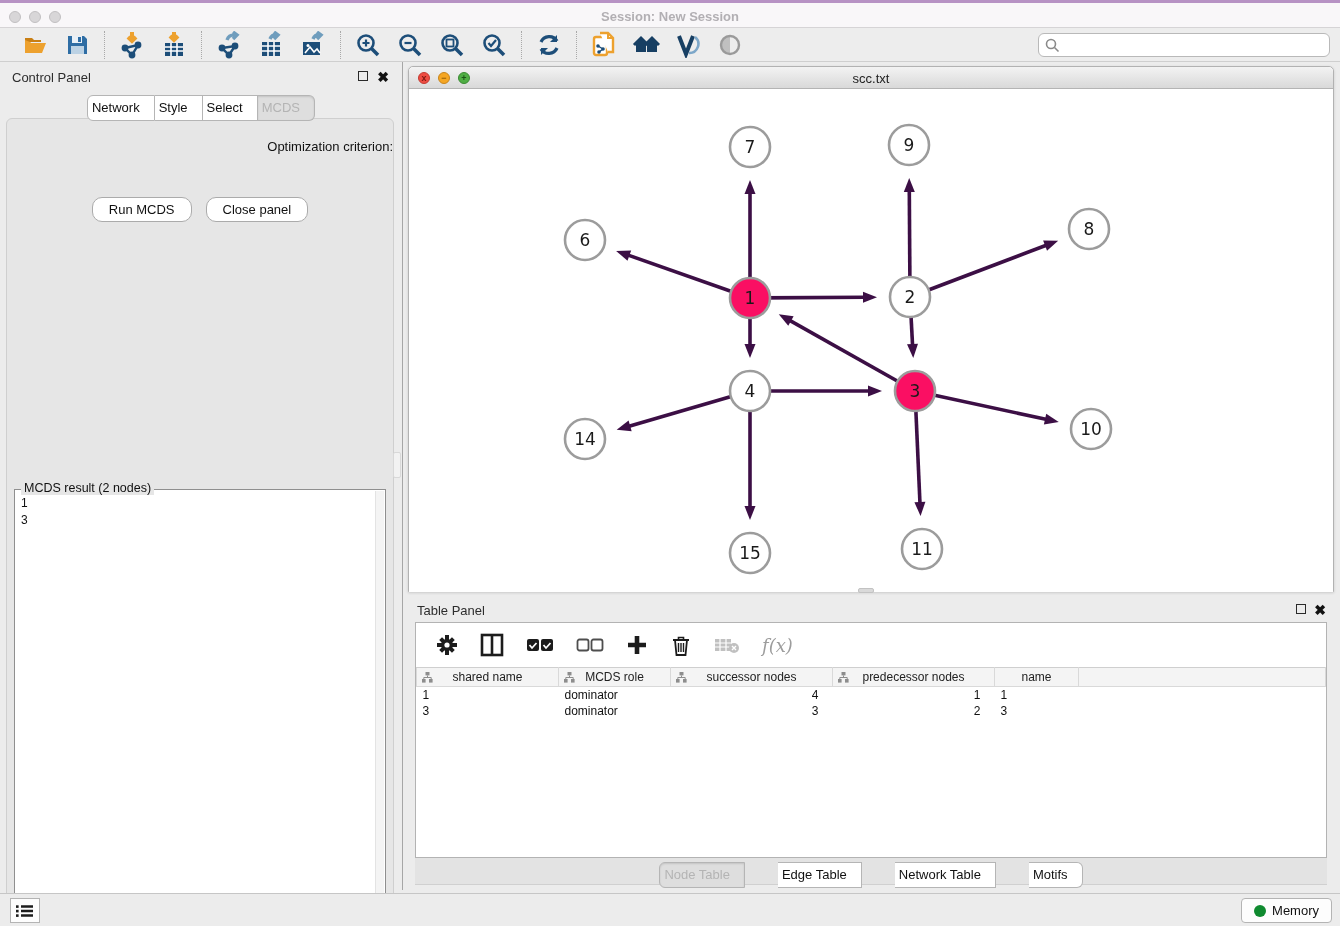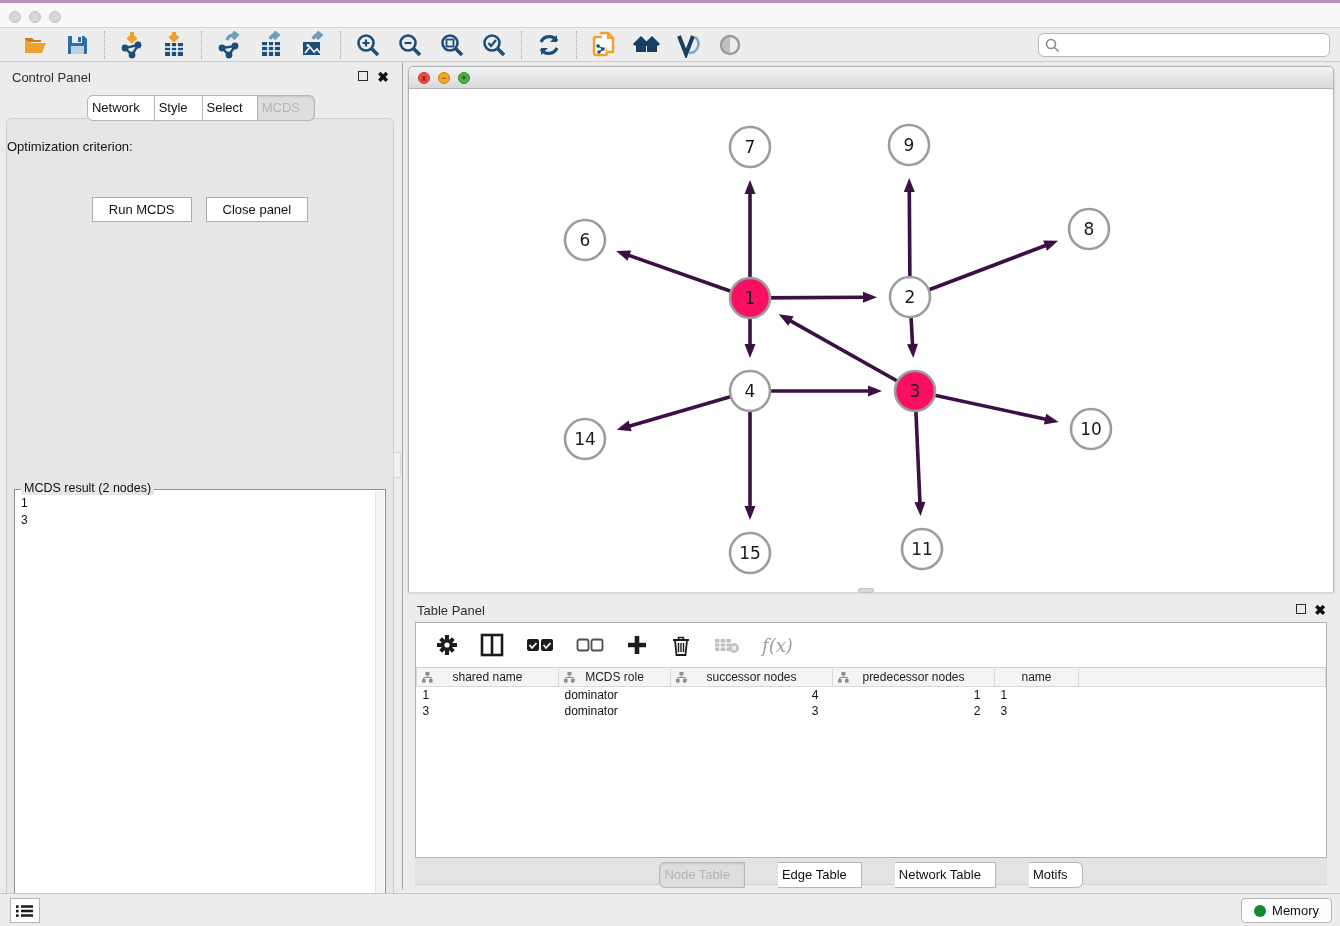--- a/index.html
+++ b/index.html
@@ -27,27 +27,27 @@
   .float-glyph { width:10px; height:10px; border:1.5px solid #2a2a2a; display:inline-block; }
   .x-glyph { font-weight:bold; font-size:14px; color:#111; }
 
   #cp-tabs { position:absolute; left:0; right:0; top:33px; display:flex; justify-content:center; z-index:3; }
   .seg-tab { padding:4px 14px 5px 4px; background:#fff; border:1px solid #b5b5b5; border-left:none; font-size:13px; color:#111; cursor:pointer; }
   .seg-tab:first-child { border-left:1px solid #b5b5b5; border-radius:6px 0 0 6px; }
   .seg-tab:last-child { border-radius:0 6px 6px 0; }
   .seg-tab.active { background:#dedede; color:#b4b4b4; box-shadow:inset 0 1px 2px rgba(0,0,0,.12); }
 
   #cp-content { position:absolute; left:6px; right:8px; top:56px; height:820px; background:#e6e6e6; border:1px solid #cfcfcf; border-radius:6px; }
-  #opt-label { position:absolute; left:0; right:0; top:20px; text-align:left; font-size:13px; color:#111; }
+  #opt-label { position:absolute; left:0; right:0; top:20px; text-align:right; font-size:13px; color:#111; }
   #criterion-select { position:absolute; left:38px; top:44px; width:310px; height:24px; background:#fff; border:1px solid #b0b0b0; border-radius:5px; font-size:13px; color:#111; display:flex; align-items:center; padding-left:12px; cursor:pointer; }
   .updown { position:absolute; right:8px; top:4px; display:flex; flex-direction:column; gap:2px; }
   .tri-up { width:0; height:0; border-left:4px solid transparent; border-right:4px solid transparent; border-bottom:5px solid #4a4a4a; }
   .tri-dn { width:0; height:0; border-left:4px solid transparent; border-right:4px solid transparent; border-top:5px solid #4a4a4a; }
   #cp-buttons { position:absolute; left:0; right:0; top:78px; display:flex; justify-content:center; gap:14px; }
-  .cp-btn { background:#fff; border:1px solid #ababab; border-radius:0; font-size:13px; color:#111; padding:4px 16px; cursor:pointer; }
+  .cp-btn { background:#fff; border:1px solid #ababab; border-radius:10px; font-size:13px; color:#111; padding:4px 16px; cursor:pointer; }
 
   #result-box { position:absolute; left:7px; right:7px; top:370px; bottom:9px; background:#fff; border:1px solid #8f8f8f; }
   #result-legend { position:absolute; left:6px; top:-9px; background:#e6e6e6; font-size:12.5px; color:#111; padding:0 3px; }
   #result-text { position:absolute; left:6px; top:5px; font-size:12px; color:#111; white-space:pre; line-height:17px; }
   #result-scroll { position:absolute; right:1px; top:1px; bottom:1px; width:9px; background:#f4f4f4; border-left:1px solid #e3e3e3; }
 
   
   #v-split { position:absolute; left:402px; top:62px; width:1px; height:828px; background:#a6a6a6; }
   #v-handle { position:absolute; left:393px; top:452px; width:8px; height:26px; background:#f2f2f2; border:1px solid #d8d8d8; border-radius:2px; cursor:col-resize; }
   #h-handle { position:absolute; left:858px; top:588px; width:16px; height:5px; background:#d9d9d9; border:1px solid #c2c2c2; border-radius:2px; cursor:row-resize; }
@@ -84,20 +84,21 @@
   #memory-btn { position:absolute; right:8px; top:4px; height:25px; background:#fdfdfd; border:1px solid #b4b4b4; border-radius:4px; display:flex; align-items:center; gap:6px; padding:0 12px; font-size:13px; color:#111; cursor:pointer; }
   #memory-dot { width:12px; height:12px; border-radius:50%; background:#0f8a2f; }
 </style>
 </head>
 <body>
 
 <div id="titlebar">
   <span class="tl-dot" style="left:9px"></span>
   <span class="tl-dot" style="left:29px"></span>
   <span class="tl-dot" style="left:49px"></span>
+  <div id="app-title">Session: New Session</div>
 </div>
 
 <div id="toolbar">
   <div class="tb-group">
     <span class="tb-btn">
       <svg width="26" height="26">
           <path d="M3 8 L3 21 L20 21 L24 11 L9 11 L7 8 Z" fill="#eda12e"></path>
           <path d="M3 8 L3 6 L10 6 L12 8 L19 8 L19 10 L8 10 Z" fill="#c97f14"></path>
         </svg>
     </span>
@@ -269,20 +270,21 @@
 </div>
 
 <div id="v-split"></div>
 <div id="v-handle"></div>
 
 <div id="network-window">
   <div id="nw-titlebar">
     <span class="tl tl-close">x</span>
     <span class="tl tl-min">−</span>
     <span class="tl tl-max">+</span>
+    <div id="nw-title">scc.txt</div>
   </div>
   <div id="graph-canvas">
     <svg id="graph-svg" width="924" height="503" viewBox="0 0 924 503">
         <line x1="341" y1="209" x2="341" y2="103" stroke="#3c0f45" stroke-width="3.6"></line>
         <polygon points="341,91 346.5,105 335.5,105" fill="#3c0f45"></polygon>
         <line x1="341" y1="209" x2="218.45353104527084" y2="165.92305939773155" stroke="#3c0f45" stroke-width="3.6"></line>
         <polygon points="207.13258943319863,161.9435768916698 222.16428412922784,161.39754157654207 218.51642516533792,171.77507138760828" fill="#3c0f45"></polygon>
         <line x1="341" y1="209" x2="456.0008788805016" y2="208.28124450699687" stroke="#3c0f45" stroke-width="3.6"></line>
         <polygon points="468.00064451236784,208.2062459717977 454.0352922704902,213.79363684413542 453.96654361322425,202.79385168159135" fill="#3c0f45"></polygon>
         <line x1="341" y1="209" x2="341" y2="257" stroke="#3c0f45" stroke-width="3.6"></line>

